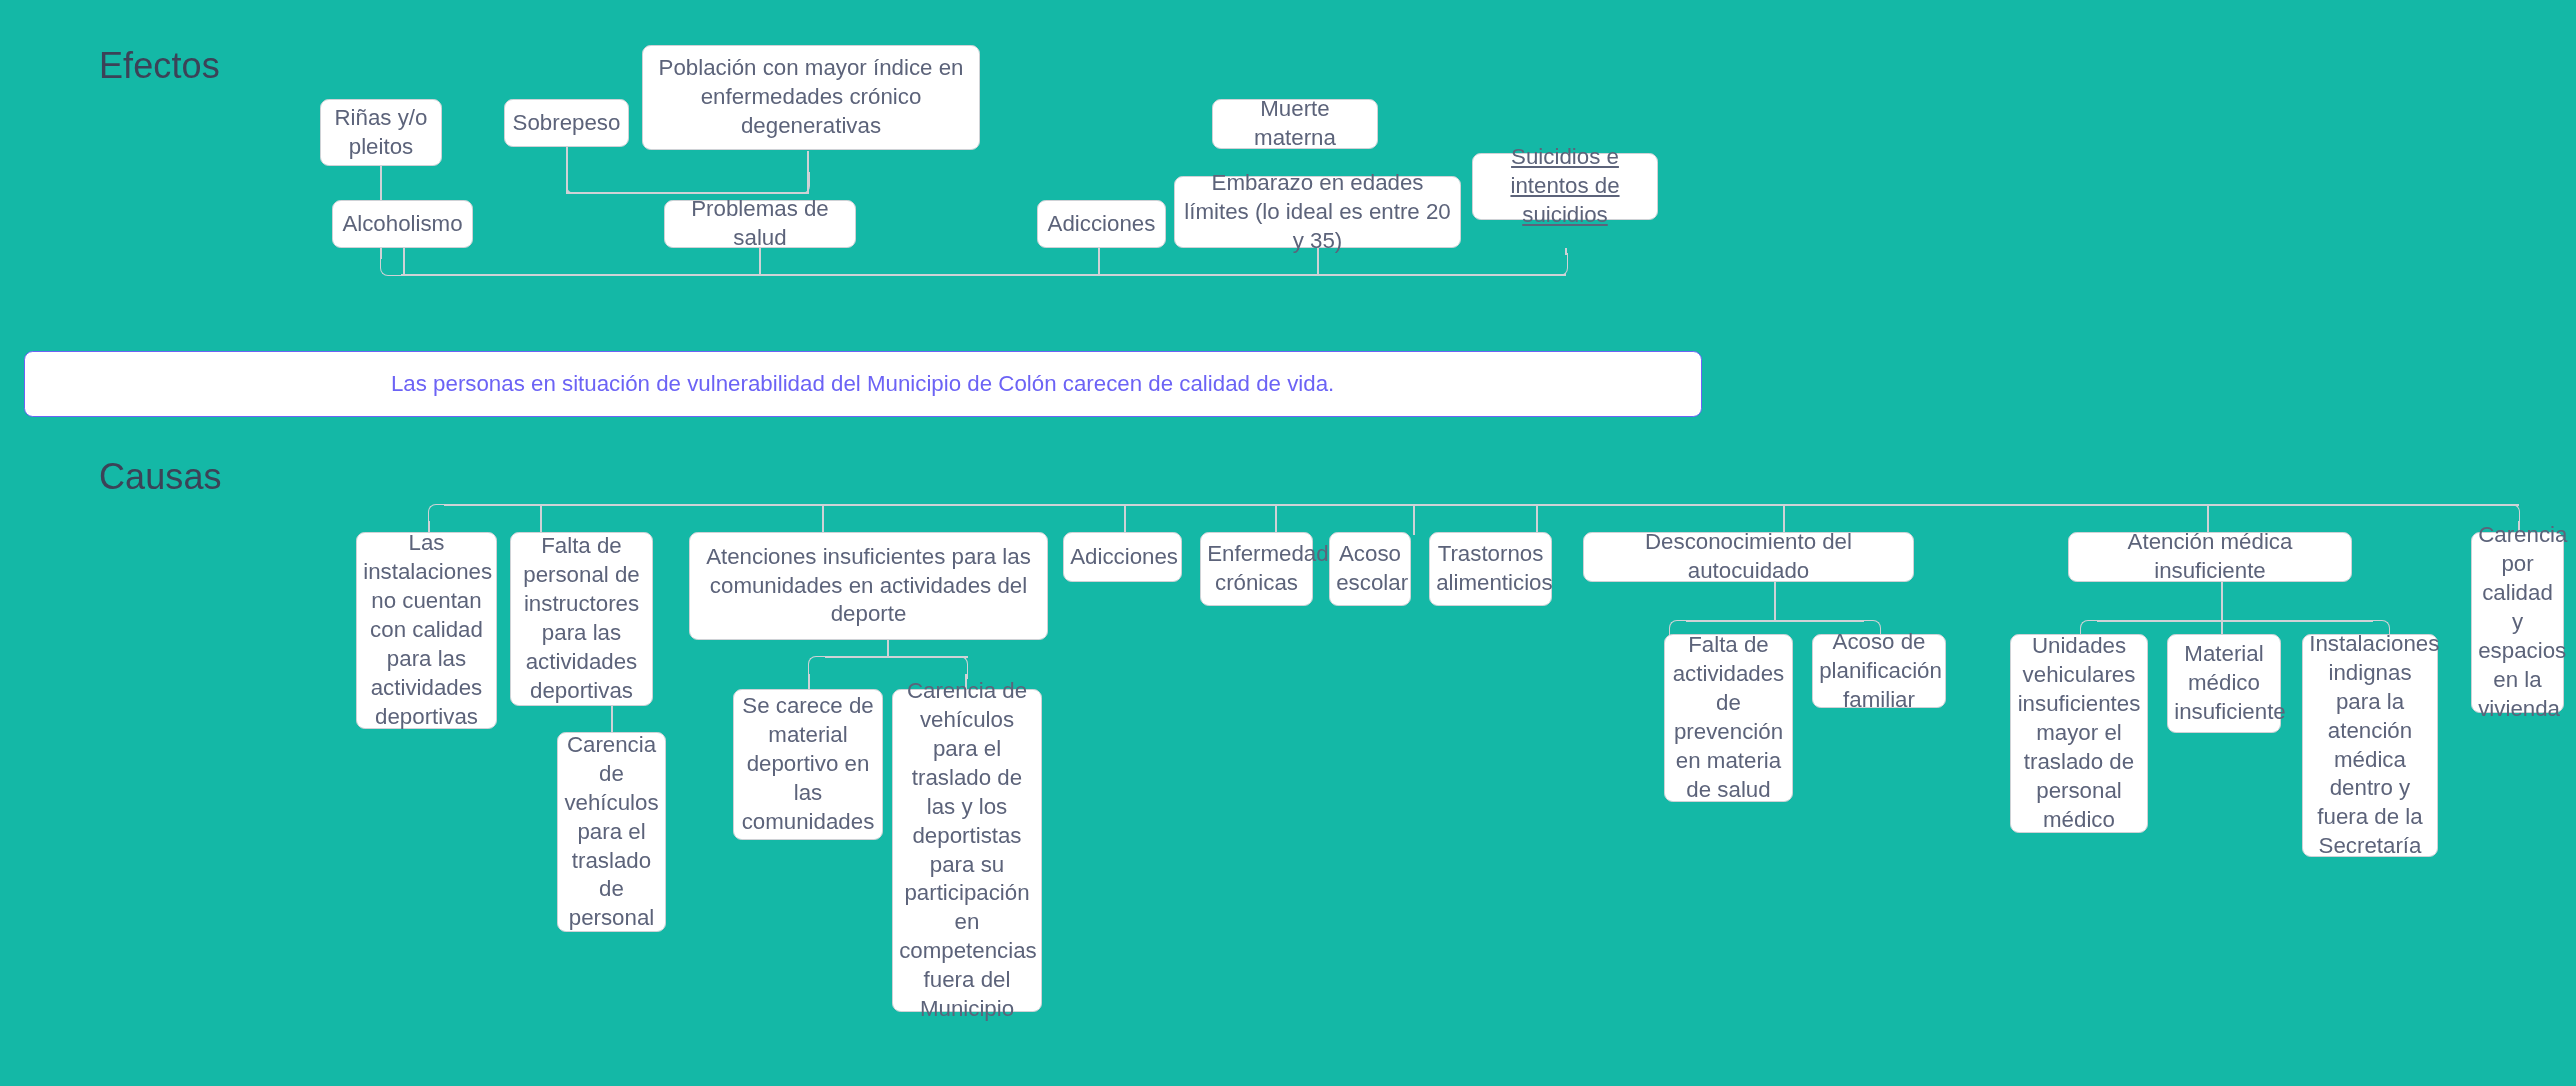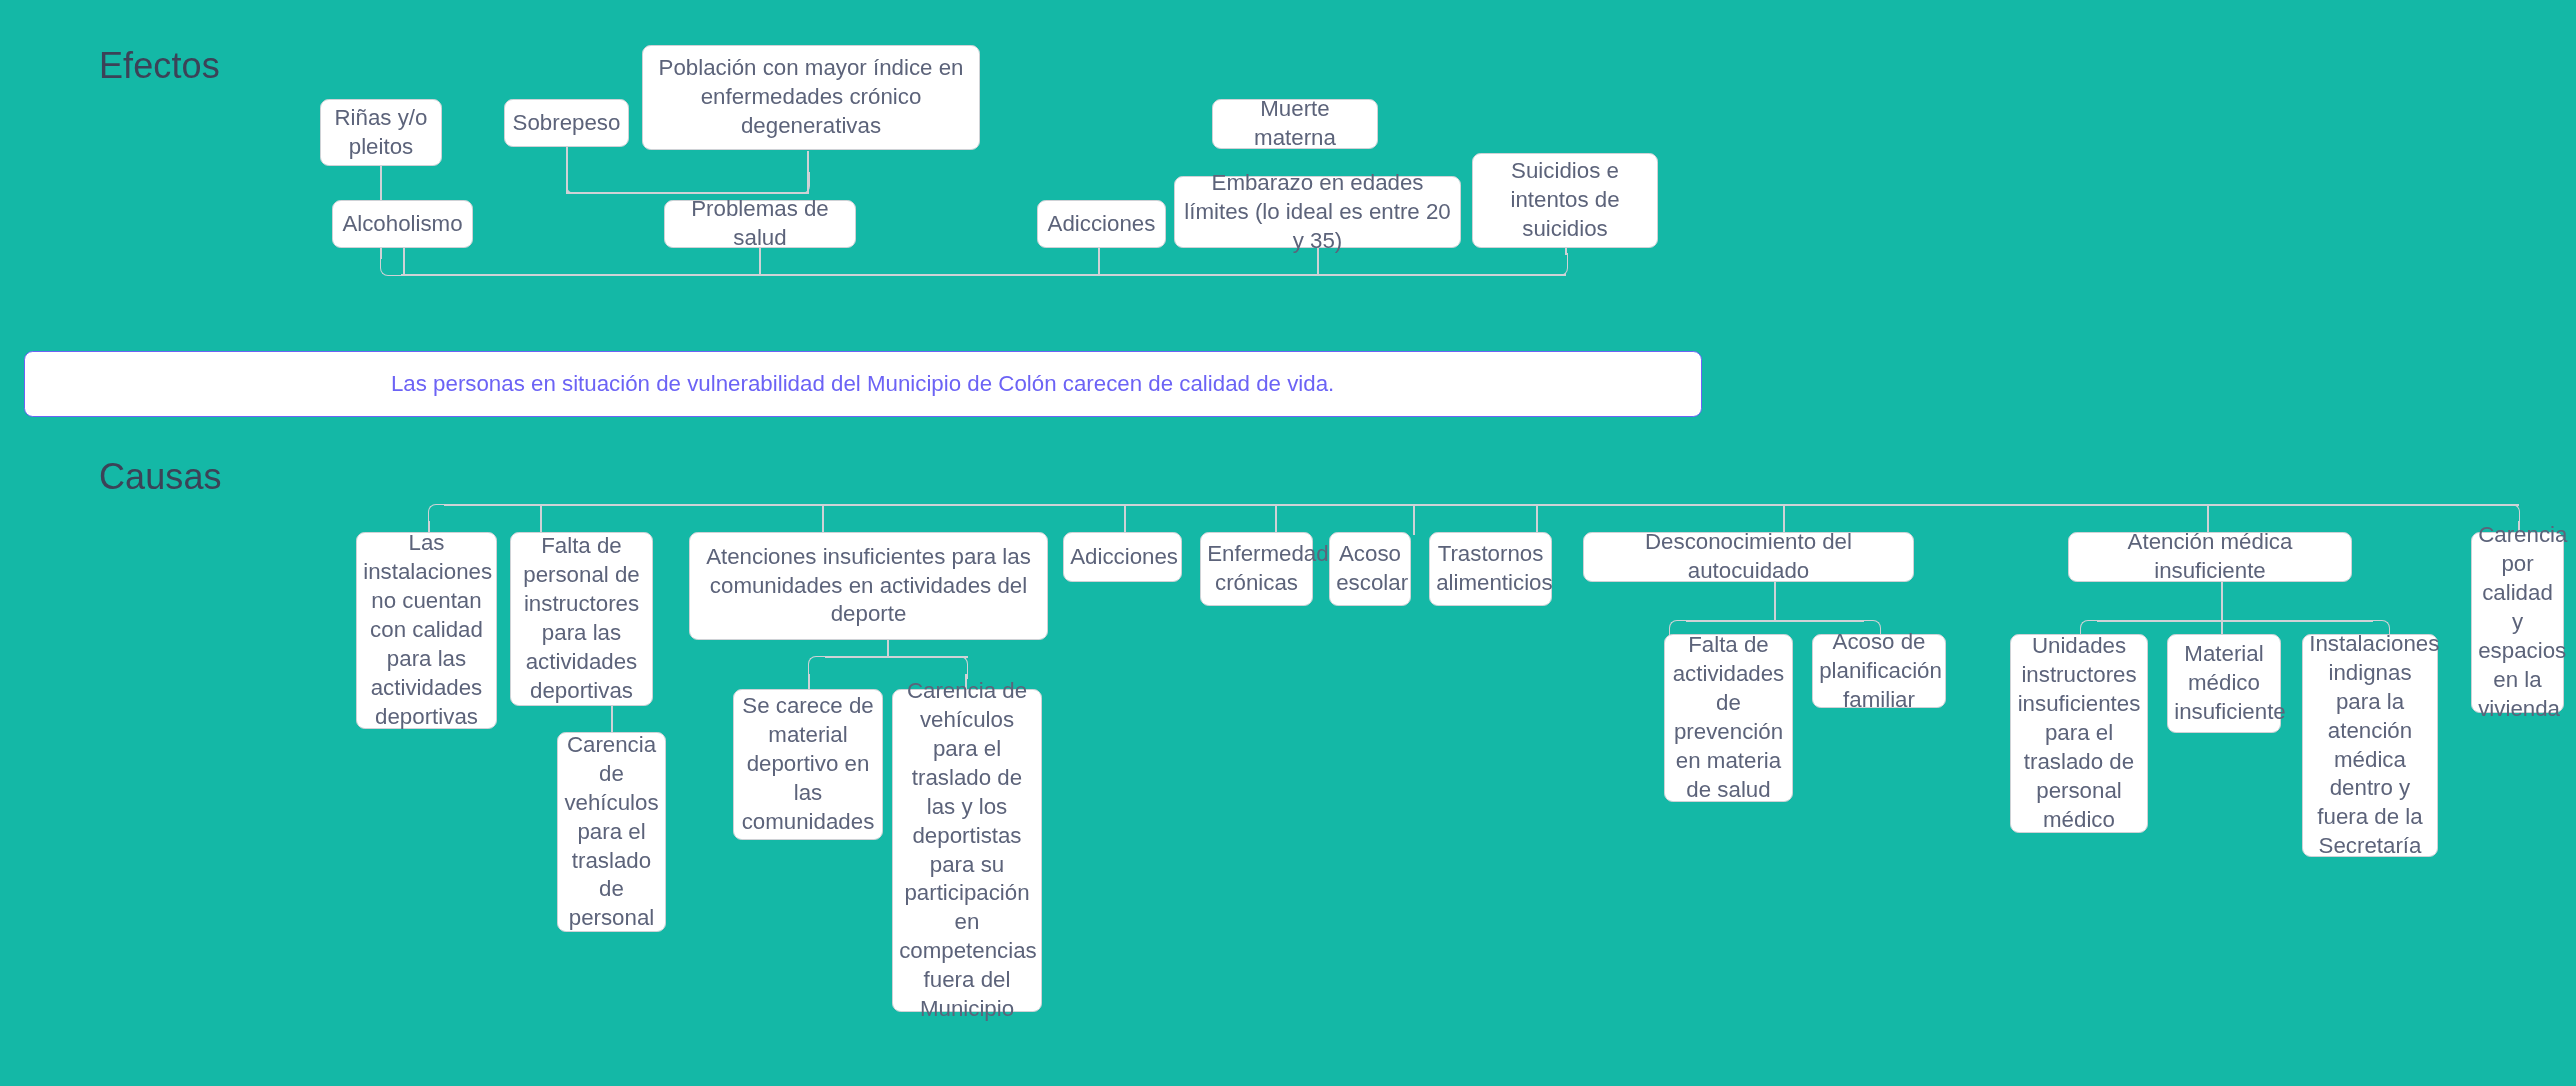--- a/index.html
+++ b/index.html
@@ -112,21 +112,21 @@
   </div>
 
   <div class="node" style="left:642px;top:45px;width:338px;height:105px;">
     <span>Población con mayor índice en enfermedades crónico degenerativas</span>
   </div>
 
   <div class="node" style="left:1212px;top:99px;width:166px;height:50px;">
     <span>Muerte materna</span>
   </div>
 
-  <div class="node" style="left:1472px;top:153px;width:186px;height:95px;">
+  <div class="node" style="left:1472px;top:153px;width:186px;height:67px;text-decoration:underline;">
     <span>Suicidios e intentos de suicidios</span>
   </div>
 
   <div class="node" style="left:332px;top:200px;width:141px;height:48px;">
     <span>Alcoholismo</span>
   </div>
 
   <div class="node" style="left:664px;top:200px;width:192px;height:48px;">
     <span>Problemas de salud</span>
   </div>
@@ -238,21 +238,21 @@
 
   <div class="node" style="left:1664px;top:634px;width:129px;height:168px;">
     <span>Falta de actividades de prevención en materia de salud</span>
   </div>
 
   <div class="node" style="left:1812px;top:634px;width:134px;height:74px;">
     <span>Acoso de planificación familiar</span>
   </div>
 
   <div class="node" style="left:2010px;top:634px;width:138px;height:199px;">
-    <span>Unidades instructores insuficientes para el traslado de personal médico</span>
+    <span>Unidades vehiculares insuficientes mayor el traslado de personal médico</span>
   </div>
 
   <div class="node" style="left:2167px;top:634px;width:114px;height:99px;">
     <span>Material médico insuficiente</span>
   </div>
 
   <div class="node" style="left:2302px;top:634px;width:136px;height:223px;">
     <span>Instalaciones indignas para la atención médica dentro y fuera de la Secretaría</span>
   </div>
 

